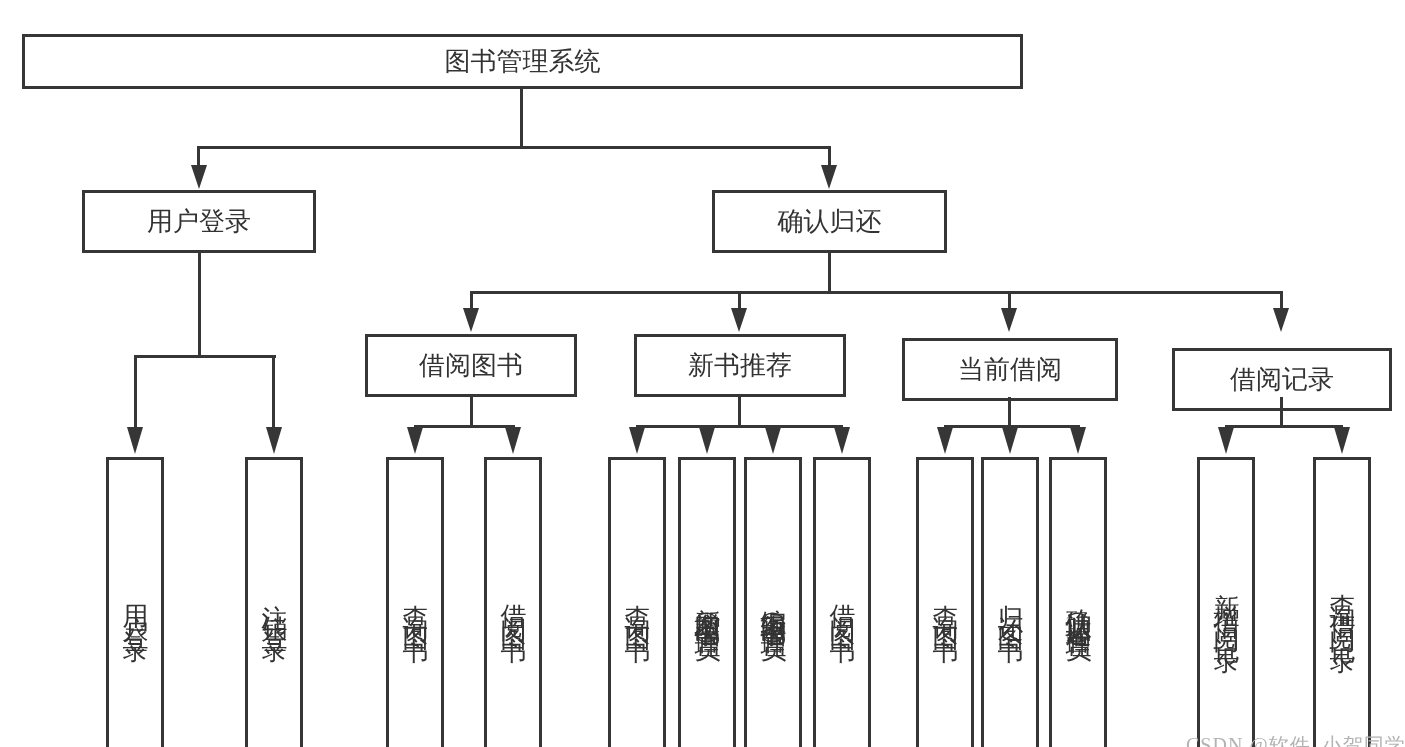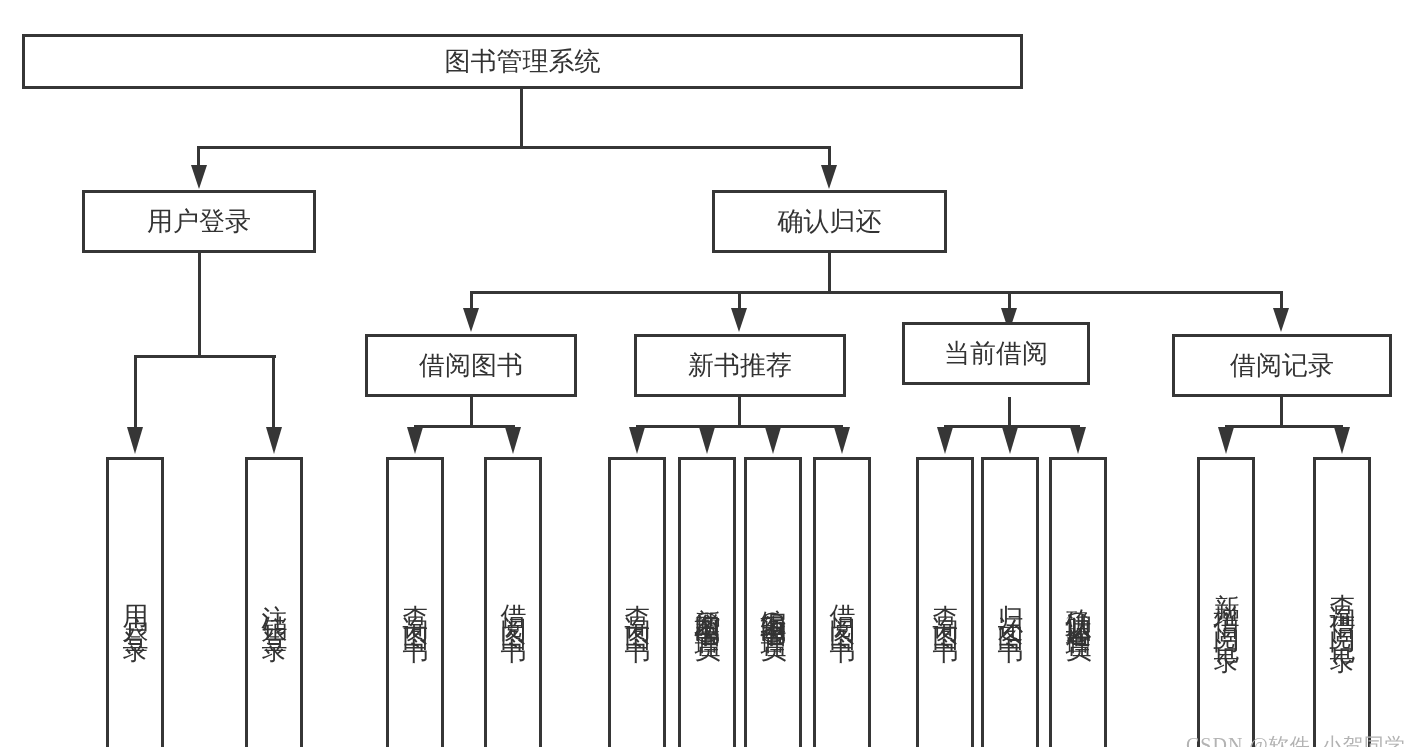--- a/index.html
+++ b/index.html
@@ -40,22 +40,22 @@
     border-right: 8px solid transparent;
     border-top: 24px solid #363636;
   }
   .arrow.leaf-a { border-top-width: 27px; }
   
   #n-root  { left: 22px;  top: 14px;  width: 1001px; height: 55px; }
   #n-ul    { left: 82px;  top: 170px; width: 234px;  height: 63px; }
   #n-bm    { left: 712px; top: 170px; width: 235px;  height: 63px; }
   #n-rec   { left: 365px; top: 314px; width: 212px;  height: 63px; }
   #n-bor   { left: 634px; top: 314px; width: 212px;  height: 63px; }
-  #n-cur   { left: 902px; top: 302px; width: 188px;  height: 63px; }
-  #n-hist  { left: 1172px;top: 314px; width: 220px;  height: 63px; }
+  #n-cur   { left: 902px; top: 318px; width: 216px;  height: 63px; }
+  #n-hist  { left: 1172px;top: 328px; width: 220px;  height: 63px; }
   .leaf { top: 437px; width: 58px; height: 298px; }
   #l-1  { left: 106px; }  #l-2  { left: 245px; }
   #l-3  { left: 386px; }  #l-4  { left: 484px; }
   #l-5  { left: 608px; }  #l-6  { left: 678px; }
   #l-7  { left: 744px; }  #l-8  { left: 813px; }
   #l-9  { left: 916px; }  #l-10 { left: 981px; }
   #l-11 { left: 1049px; } #l-12 { left: 1197px; }
   #l-13 { left: 1313px; }
   .watermark {
     position: absolute;

